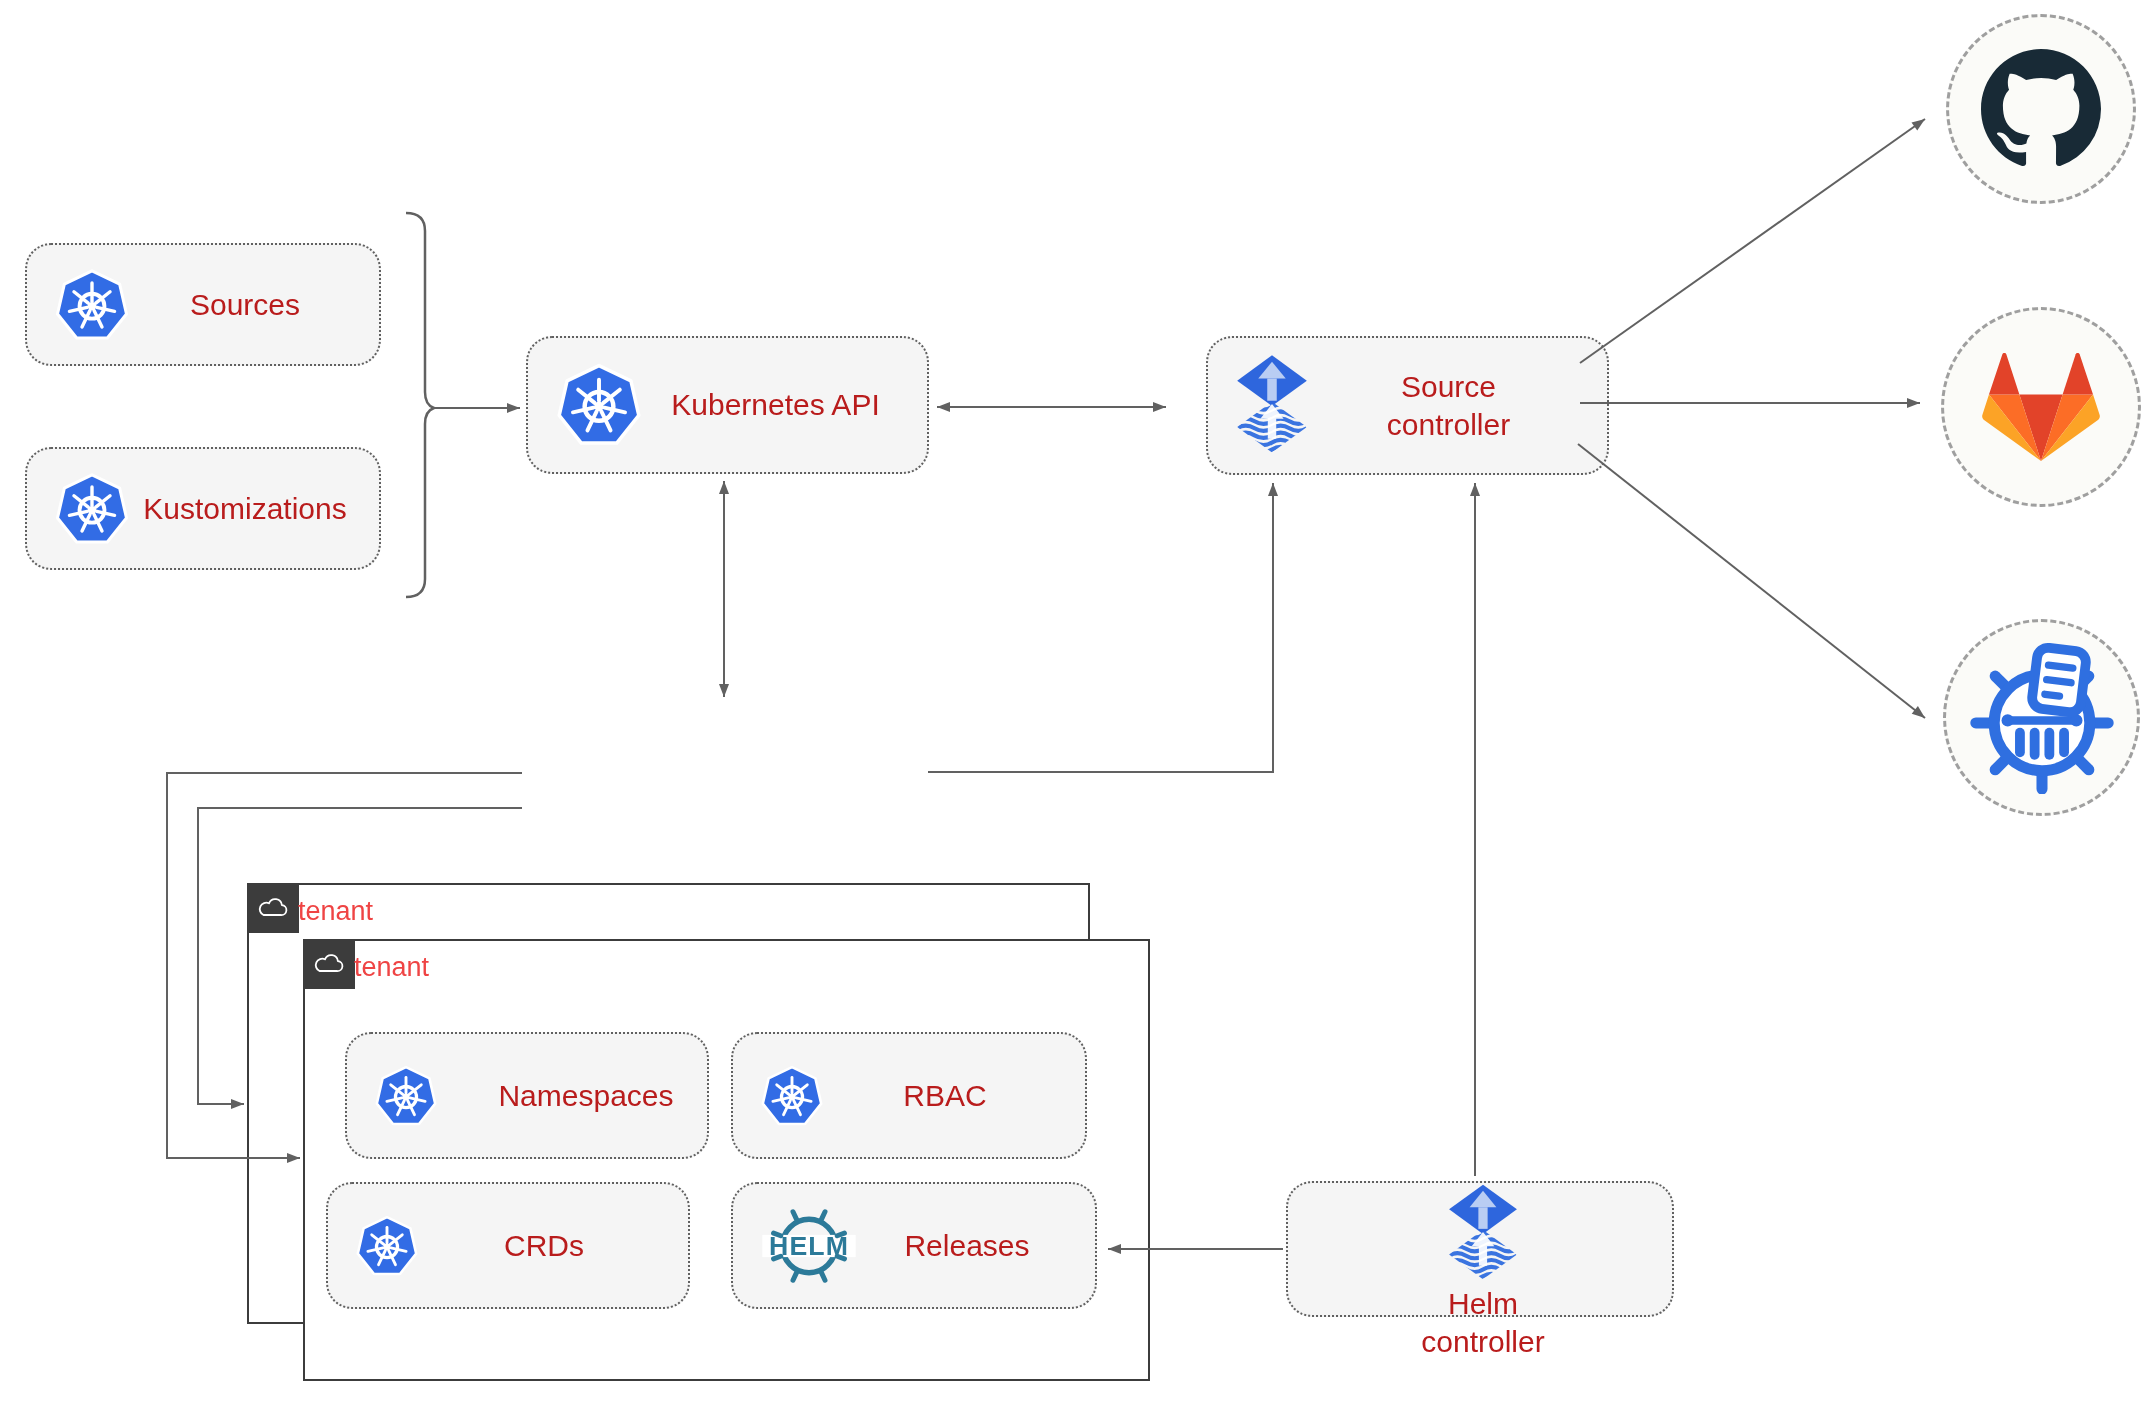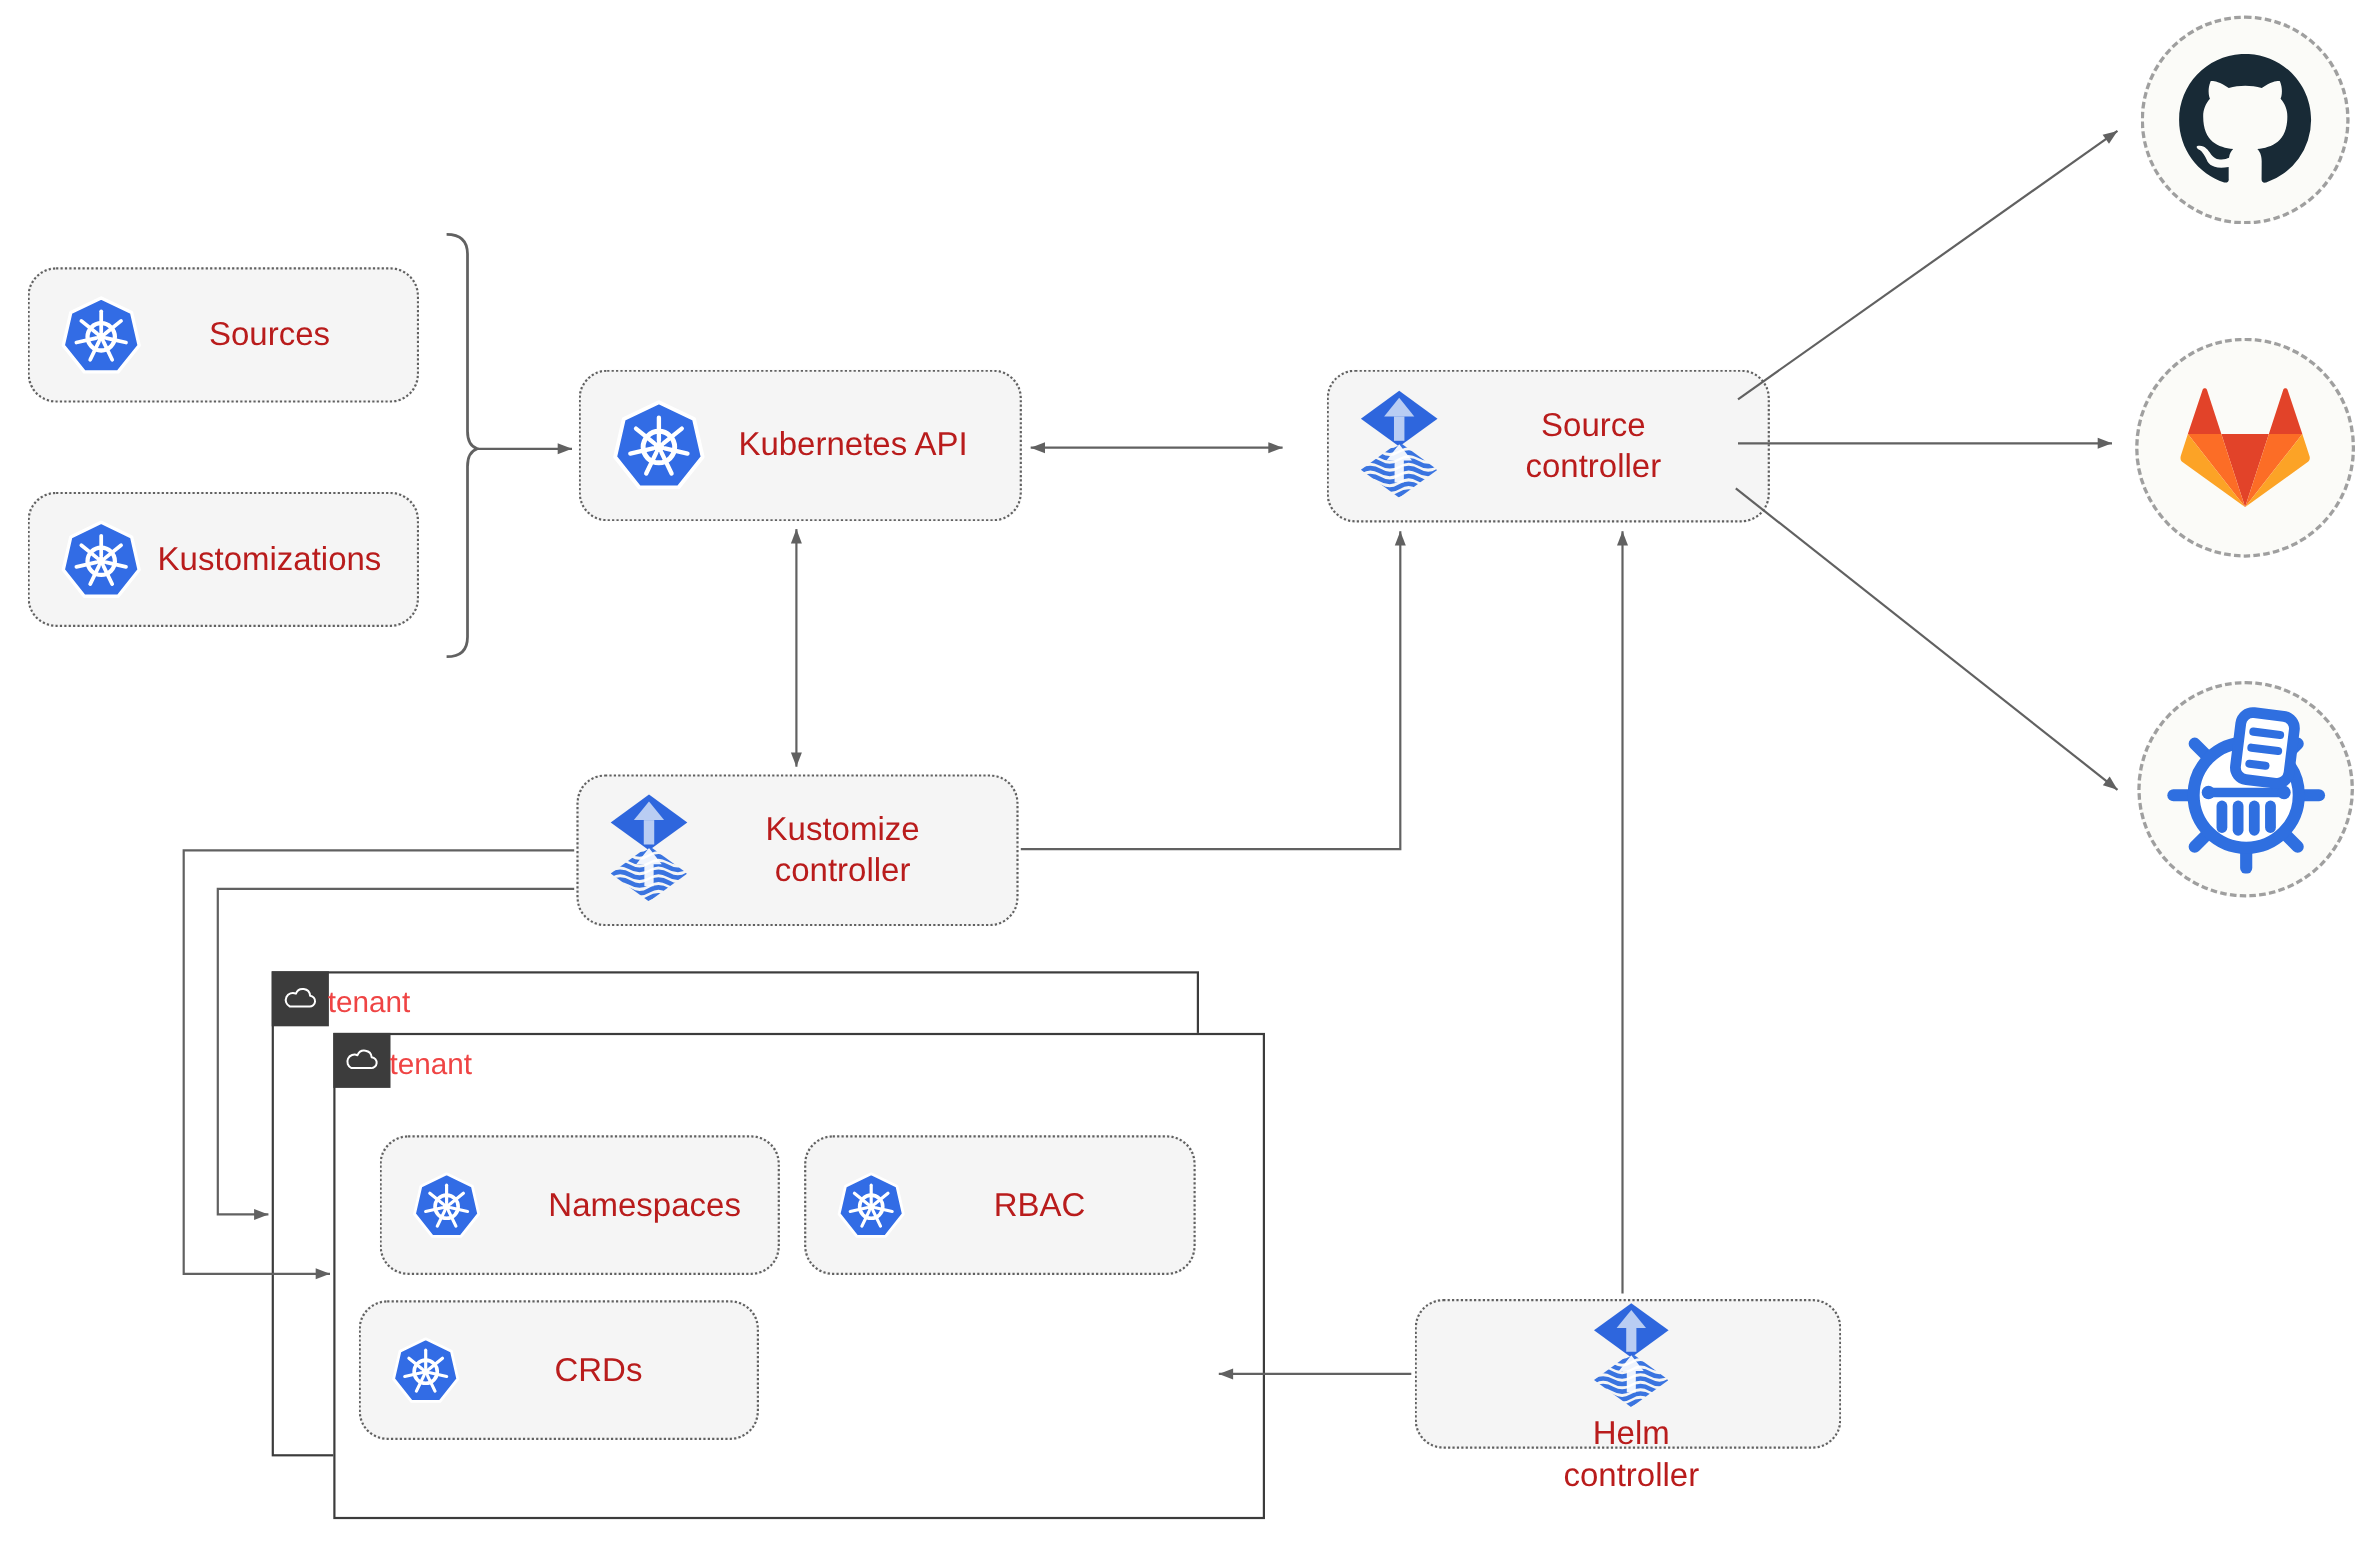--- a/index.html
+++ b/index.html
@@ -151,28 +151,20 @@
 
   <div class="node wrap" id="source-controller">
     <span class="ico">
       <svg width="76" height="104" viewBox="0 0 72 98">
           <use href="#flux-logo"></use>
         </svg>
     </span>
     <span class="lbl">Source controller</span>
   </div>
 
-  <div class="node wrap" id="kustomize-controller">
-    <span class="ico">
-      <svg width="76" height="104" viewBox="0 0 72 98">
-          <use href="#flux-logo"></use>
-        </svg>
-    </span>
-    <span class="lbl">Kustomize controller</span>
-  </div>
 
   <div class="node wrap" id="helm-controller">
     <span class="ico">
       <svg width="74" height="102" viewBox="0 0 72 98">
           <use href="#flux-logo"></use>
         </svg>
     </span>
     <span class="lbl">Helm controller</span>
   </div>
 
@@ -196,20 +188,44 @@
 
   <div class="node" id="crds">
     <span class="ico">
       <svg width="66" height="66" viewBox="0 0 64 64">
           <use href="#k8s-logo"></use>
         </svg>
     </span>
     <span class="lbl">CRDs</span>
   </div>
 
+  <div class="node" id="releases">
+    <span class="ico">
+      <svg width="100" height="80" viewBox="0 0 90 72">
+        <g stroke="#2c7a99" fill="none" stroke-linecap="round">
+          <circle cx="45" cy="36" r="24" stroke-width="5"></circle>
+          <g stroke-width="4.5">
+            <line x1="56.2" y1="12" x2="59.4" y2="5.2"></line>
+            <line x1="33.8" y1="12" x2="30.6" y2="5.2"></line>
+            <line x1="33.8" y1="60" x2="30.6" y2="66.8"></line>
+            <line x1="56.2" y1="60" x2="59.4" y2="66.8"></line>
+          </g>
+          <rect x="3" y="26" width="84" height="20" fill="#ffffff" stroke="none"></rect>
+          <g stroke-width="4.5">
+            <line x1="70.4" y1="26.8" x2="76.9" y2="24.4"></line>
+            <line x1="19.6" y1="26.8" x2="13.1" y2="24.4"></line>
+            <line x1="19.6" y1="45.2" x2="13.1" y2="47.6"></line>
+            <line x1="70.4" y1="45.2" x2="76.9" y2="47.6"></line>
+          </g>
+          <text x="45" y="44" text-anchor="middle" stroke="none" fill="#2c7a99" font-family="Liberation Sans, DejaVu Sans, sans-serif" font-size="24" font-weight="bold" letter-spacing="1">HELM</text>
+        </g>
+      </svg>
+    </span>
+    <span class="lbl">Releases</span>
+  </div>
 
   <div class="ext" id="github-circle">
     <span class="ico">
       <svg width="122" height="120" viewBox="0 0 16 16">
         <path fill="#182a36" fill-rule="evenodd" d="M8 0C3.58 0 0 3.58 0 8c0 3.54 2.29 6.53 5.47 7.59.4.07.55-.17.55-.38 0-.19-.01-.82-.01-1.49-2.01.37-2.53-.49-2.69-.94-.09-.23-.48-.94-.82-1.13-.28-.15-.68-.52-.01-.53.63-.01 1.08.58 1.23.82.72 1.21 1.87.87 2.33.66.07-.52.28-.87.51-1.07-1.78-.2-3.64-.89-3.64-3.95 0-.87.31-1.59.82-2.15-.08-.2-.36-1.02.08-2.12 0 0 .67-.21 2.2.82.64-.18 1.32-.27 2-.27s1.36.09 2 .27c1.53-1.04 2.2-.82 2.2-.82.44 1.1.16 1.92.08 2.12.51.56.82 1.27.82 2.15 0 3.07-1.87 3.75-3.65 3.95.29.25.54.73.54 1.48 0 1.07-.01 1.93-.01 2.2 0 .21.15.46.55.38A8.013 8.013 0 0 0 16 8c0-4.42-3.58-8-8-8z"></path>
       </svg>
     </span>
   </div>
 
   <div class="ext" id="gitlab-circle">

